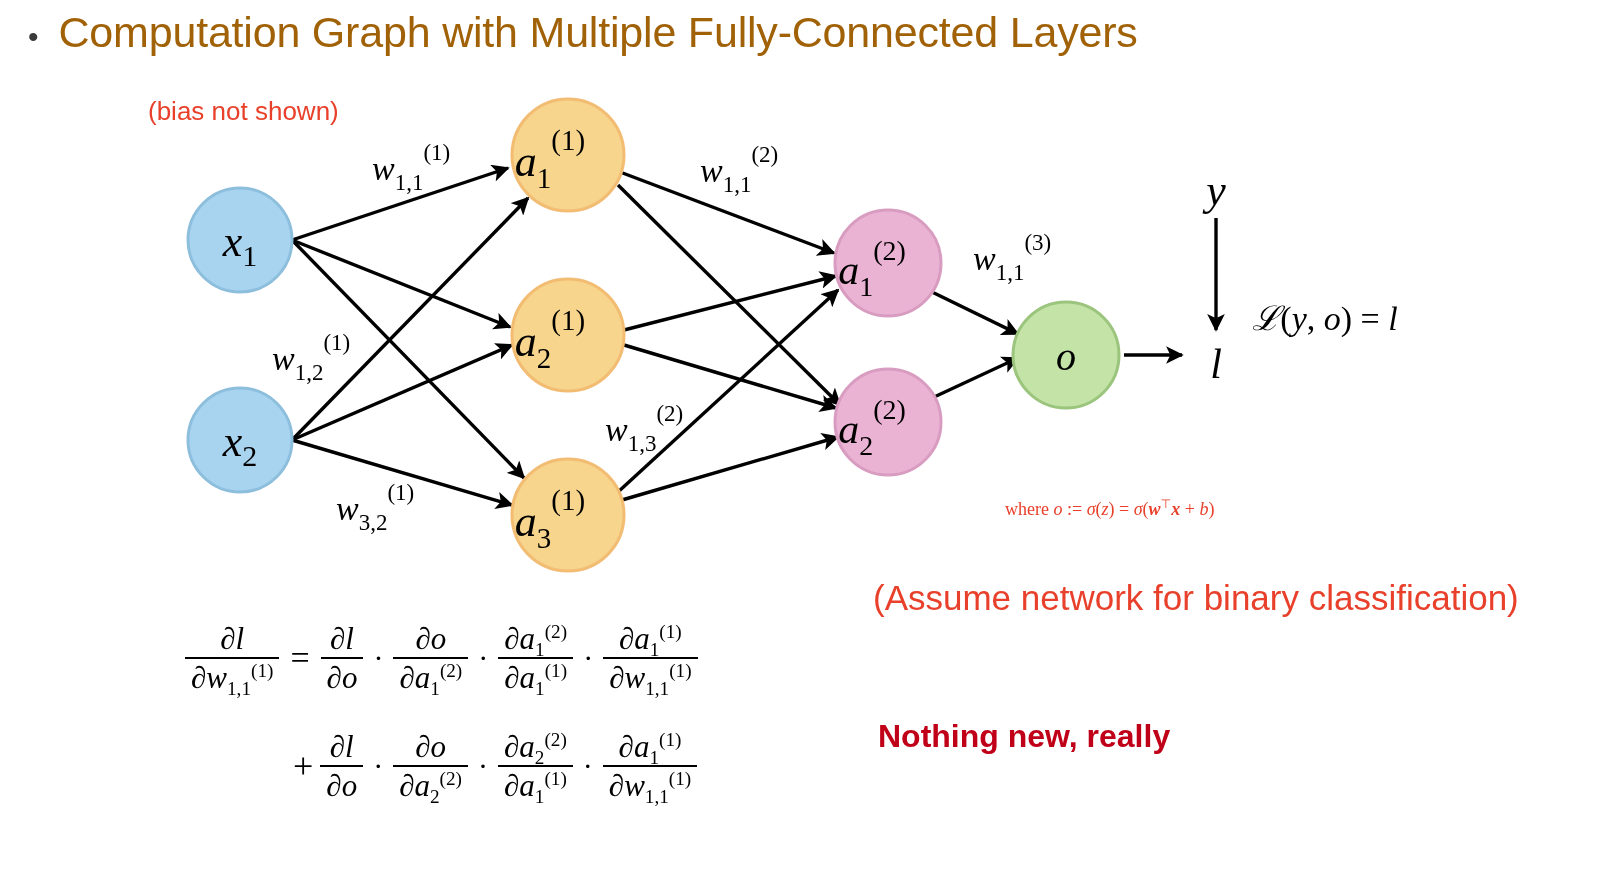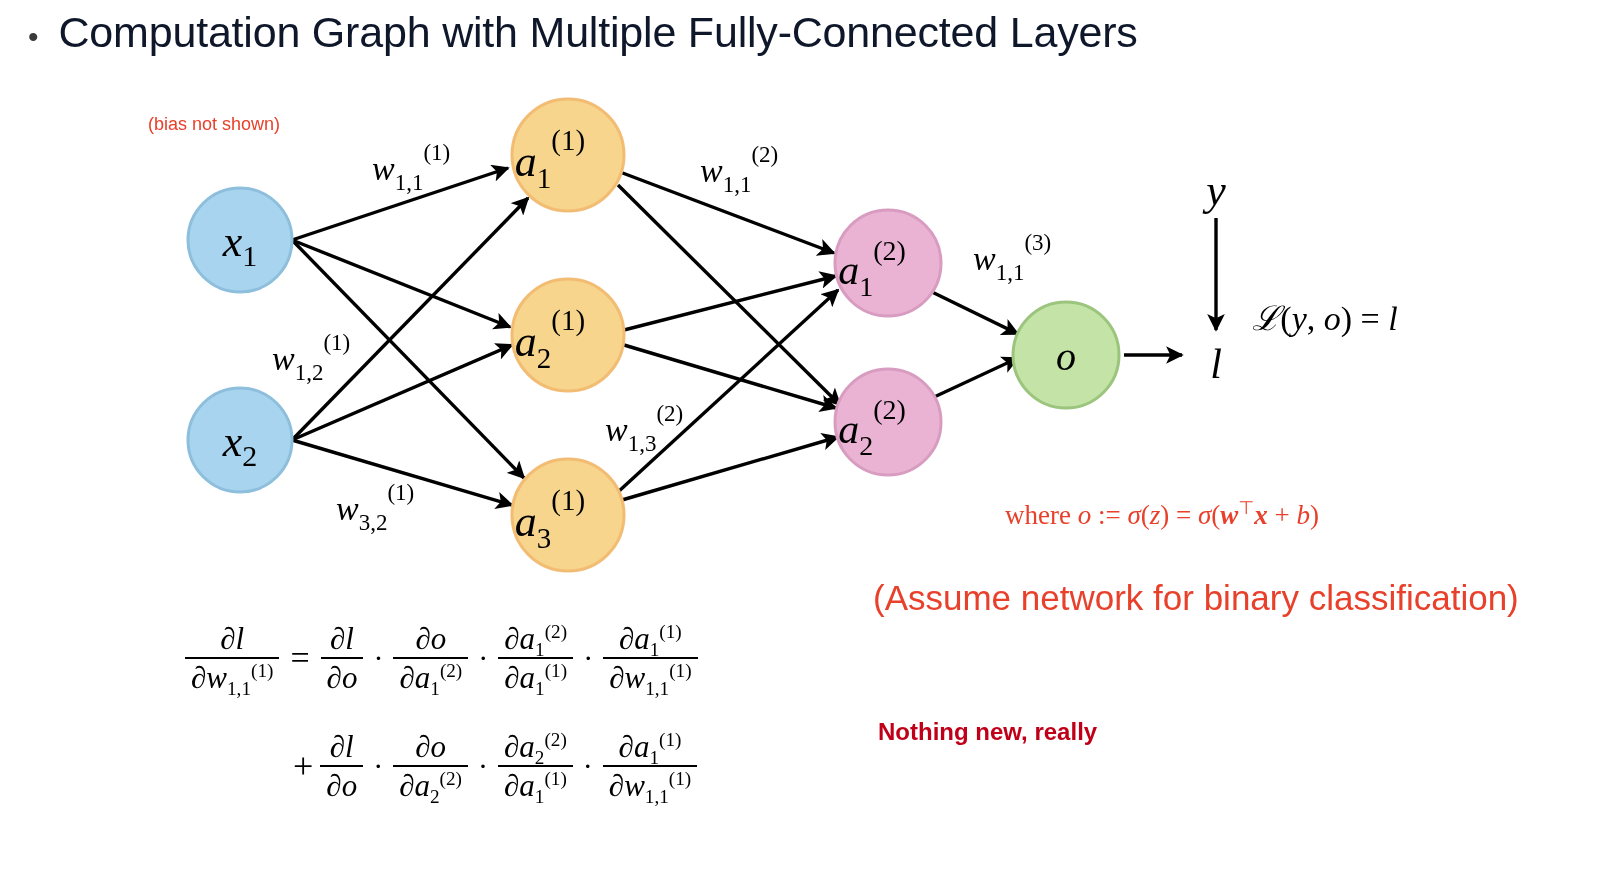--- a/index.html
+++ b/index.html
@@ -22,39 +22,39 @@
     align-items: baseline;
     gap: 20px;
   }
   #title-bullet {
     font-size: 30px;
     color: #3a3a3a;
     line-height: 1;
   }
   #title-text {
     font-size: 43px;
-    color: #0f172a;
+    color: #a16207;
     letter-spacing: -0.2px;
     white-space: nowrap;
   }
 
   
   .red-note {
     position: absolute;
     color: #e8402a;
     white-space: nowrap;
   }
-  #bias-note { left: 148px; top: 114px; font-size: 18px; }
-  #where-note { left: 1005px; top: 497px; font-size: 27px; }
+  #bias-note { left: 148px; top: 96px; font-size: 26px; }
+  #where-note { left: 1005px; top: 497px; font-size: 18px; }
   #binary-note { left: 873px; top: 578px; font-size: 35px; }
   #nothing-new {
     position: absolute;
     left: 878px; top: 718px;
     color: #c00018;
-    font-size: 24px;
+    font-size: 32px;
     font-weight: bold;
     white-space: nowrap;
   }
 
   
   .mvar { font-family: "Liberation Serif", serif; font-style: italic; }
   .mvar-b { font-family: "Liberation Serif", serif; font-style: italic; font-weight: bold; }
   .mrm { font-family: "Liberation Serif", serif; font-style: normal; }
 
   

